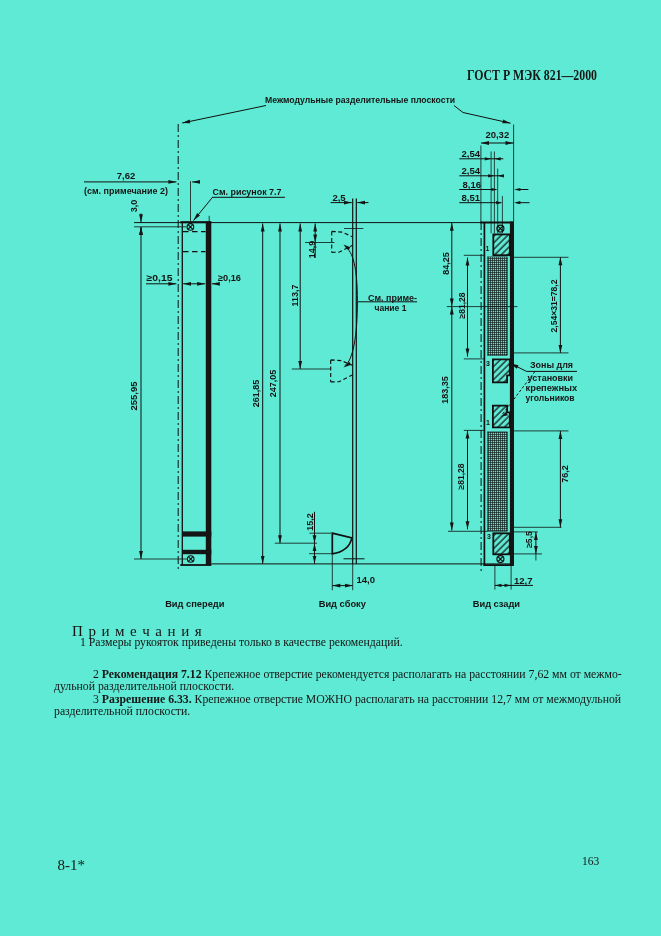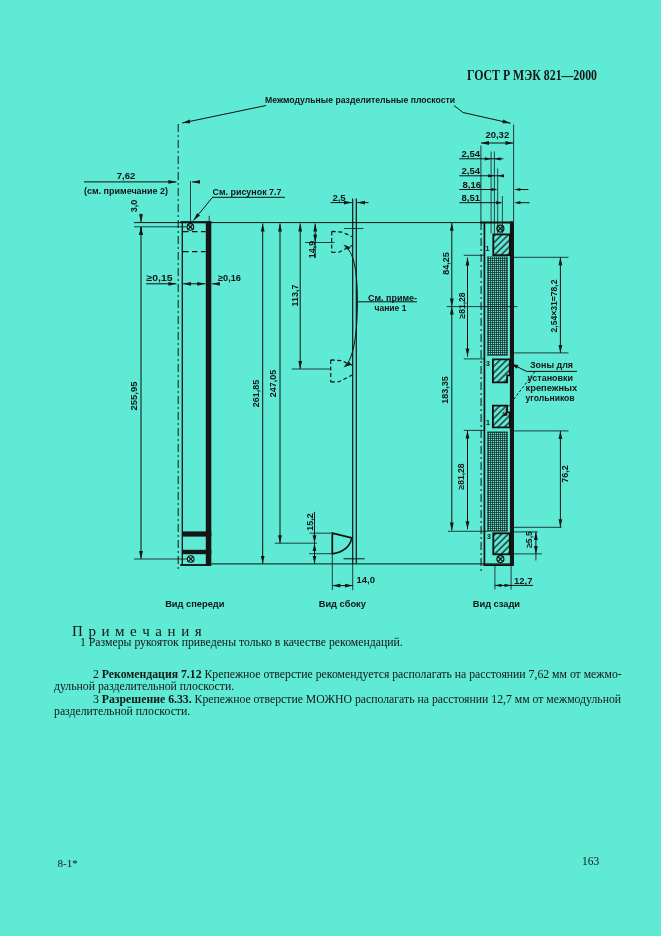--- a/index.html
+++ b/index.html
@@ -235,15 +235,15 @@
 </svg>
 
 <div class="t" style="left:72px;top:623px;font-size:15px;letter-spacing:0.9px;">П р и м е ч а н и я</div>
 <div class="t" style="left:54px;top:636.9px;font-size:11.75px;line-height:12.3px;">
 <div style="margin-left:26px;">1 Размеры рукояток приведены только в качестве рекомендаций.</div>
 <div style="margin-left:39px;margin-top:20px;">2 <b>Рекомендация 7.12</b> Крепежное отверстие рекомендуется располагать на расстоянии 7,62 мм от межмо-</div>
 <div>дульной разделительной плоскости.</div>
 <div style="margin-left:39px;">3 <b>Разрешение 6.33.</b> Крепежное отверстие МОЖНО располагать на расстоянии 12,7 мм от межмодульной</div>
 <div>разделительной плоскости.</div>
 </div>
-<div class="t" style="left:57.5px;top:856.5px;font-size:11px;">8-1*</div>
+<div class="t" style="left:57.5px;top:856.5px;font-size:15px;">8-1*</div>
 <div class="t" style="left:582px;top:855px;font-size:11.5px;">163</div>
 </div>
 
 </body></html>

